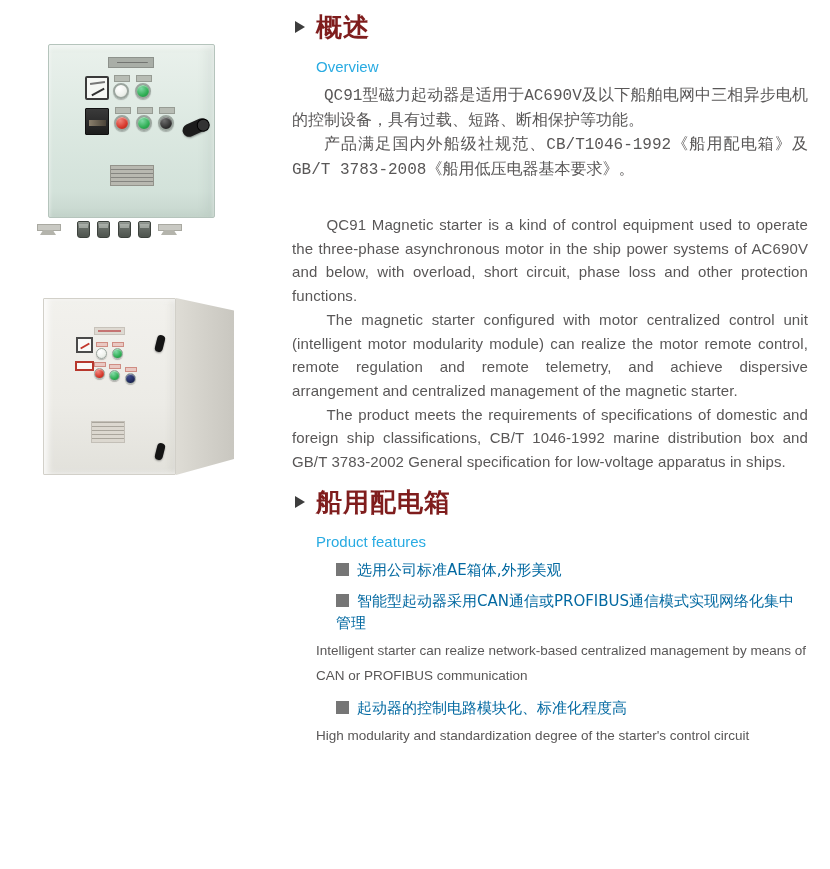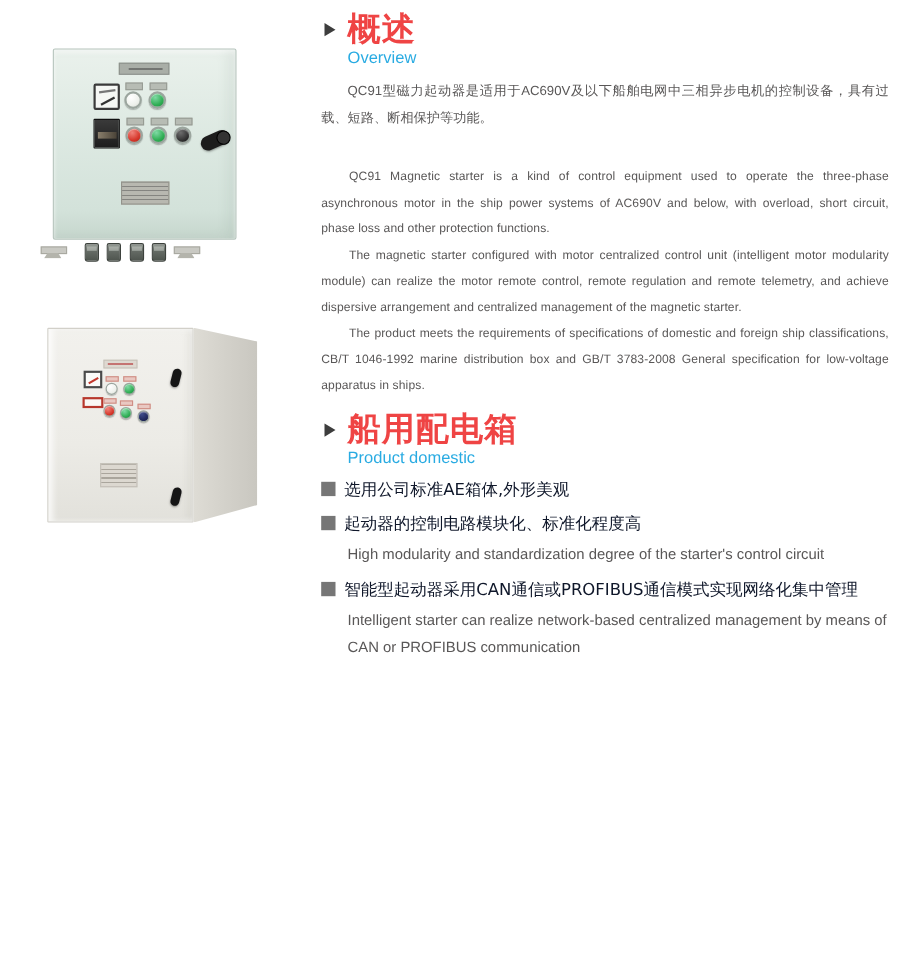--- a/index.html
+++ b/index.html
@@ -13,42 +13,43 @@
 
   
   .text-col { position:absolute; left:292px; top:12px; width:516px; color:#595757; }
 
   .sec-head { position:relative; padding-left:24px; }
   .tri {
     position:absolute; left:3px; top:9px; width:0; height:0;
     border-left:10px solid #3d3d3d; border-top:6px solid transparent; border-bottom:6px solid transparent;
   }
   .sec-title-zh {
-    font-size:30px; line-height:30px; font-weight:bold; color:#ef4444; letter-spacing:1px;
+    font-size:26px; line-height:30px; font-weight:bold; color:#7f1d1d; letter-spacing:1px;
     font-family:"DejaVu Sans","Liberation Sans",sans-serif;
   }
-  .sec-title-en { font-size:15px; line-height:20px; color:#29abe2; margin-top:1px; }
+  .sec-title-en { font-size:15px; line-height:20px; color:#29abe2; margin-top:15px; }
 
   .zh-block { margin-top:7px; }
   .zh-block p {
-    font-size:12px; line-height:24.5px; text-align:justify; text-indent:2em;
-    font-family:Liberation Sans, sans-serif;
+    font-size:16px; line-height:24.5px; text-align:justify; text-indent:2em;
+    font-family:Liberation Mono, monospace;
   }
   .en-block { margin-top:31px; }
   .en-block p {
-    font-size:11px; line-height:23.7px; text-align:justify; text-indent:2.3em;
+    font-size:15px; line-height:23.7px; text-align:justify; text-indent:2.3em;
     letter-spacing:0.1px;
   }
 
   .features-head { margin-top:13px; }
   .features-list { margin-top:7px; }
   .feature { margin-bottom:9px; }
   .feature-zh {
-    font-size:15px; line-height:22px; color:#0f172a;
+    font-size:15px; line-height:22px; color:#0369a1;
     font-family:"DejaVu Sans","Liberation Sans",sans-serif;
+    margin-left:44px;
   }
   .sq {
     display:inline-block; width:13px; height:13px; background:#767676;
     margin-right:8px; vertical-align:-1px;
   }
   .feature-en { margin:4px 0 0 24px; font-size:13.5px; line-height:25px; color:#595757; }
 
   
   .cab1 { position:absolute; left:48px; top:44px; width:168px; height:200px; }
   .cab1 .face {
@@ -216,55 +217,56 @@
 
     <section>
       <div class="sec-head">
         <span class="tri"></span>
         <h2 class="sec-title-zh">概述</h2>
         <div class="sec-title-en">Overview</div>
       </div>
 
       <div class="zh-block">
         <p>QC91型磁力起动器是适用于AC690V及以下船舶电网中三相异步电机的控制设备，具有过载、短路、断相保护等功能。</p>
+        <p>产品满足国内外船级社规范、CB/T1046-1992《船用配电箱》及GB/T 3783-2008《船用低压电器基本要求》。</p>
       </div>
 
       <div class="en-block">
         <p>QC91 Magnetic starter is a kind of control equipment used to operate the three-phase asynchronous motor in the ship power systems of AC690V and below, with overload, short circuit, phase loss and other protection functions.</p>
         <p>The magnetic starter configured with motor centralized control unit (intelligent motor modularity module) can realize the motor remote control, remote regulation and remote telemetry, and achieve dispersive arrangement and centralized management of the magnetic starter.</p>
-        <p>The product meets the requirements of specifications of domestic and foreign ship classifications, CB/T 1046-1992 marine distribution box and GB/T 3783-2008 General specification for low-voltage apparatus in ships.</p>
+        <p>The product meets the requirements of specifications of domestic and foreign ship classifications, CB/T 1046-1992 marine distribution box and GB/T 3783-2002 General specification for low-voltage apparatus in ships.</p>
       </div>
     </section>
 
     <section>
       <div class="sec-head features-head">
         <span class="tri"></span>
         <h2 class="sec-title-zh">船用配电箱</h2>
-        <div class="sec-title-en">Product domestic</div>
+        <div class="sec-title-en">Product features</div>
       </div>
 
       <div class="features-list">
 
         <div class="feature">
           <div class="feature-zh">
             <span class="sq"></span><span>选用公司标准AE箱体,外形美观</span>
           </div>
+        </div>
+
+        <div class="feature">
+          <div class="feature-zh">
+            <span class="sq"></span><span>智能型起动器采用CAN通信或PROFIBUS通信模式实现网络化集中管理</span>
+          </div>
+          <p class="feature-en">Intelligent starter can realize network-based centralized management by means of CAN or PROFIBUS communication</p>
         </div>
 
         <div class="feature">
           <div class="feature-zh">
             <span class="sq"></span><span>起动器的控制电路模块化、标准化程度高</span>
           </div>
           <p class="feature-en">High modularity and standardization degree of the starter's control circuit</p>
         </div>
 
-        <div class="feature">
-          <div class="feature-zh">
-            <span class="sq"></span><span>智能型起动器采用CAN通信或PROFIBUS通信模式实现网络化集中管理</span>
-          </div>
-          <p class="feature-en">Intelligent starter can realize network-based centralized management by means of CAN or PROFIBUS communication</p>
-        </div>
-
       </div>
     </section>
 
   </div>
 </div>
 
 </body></html>

